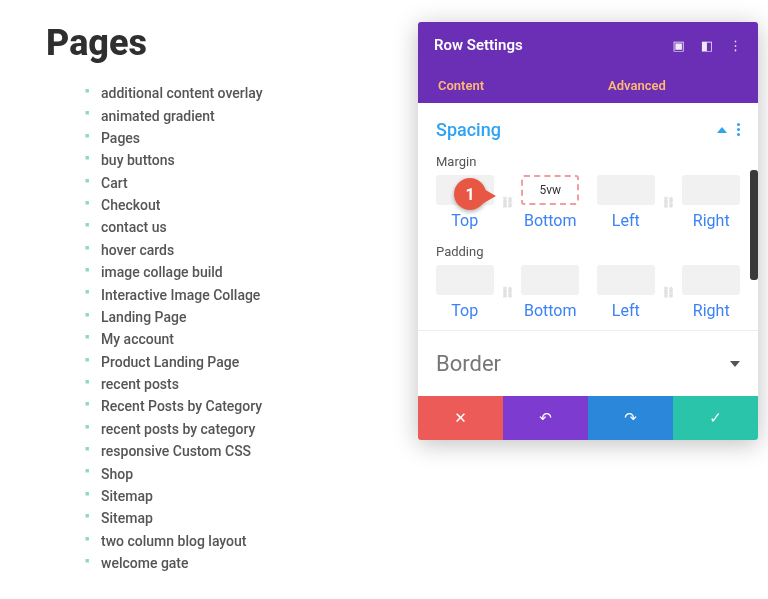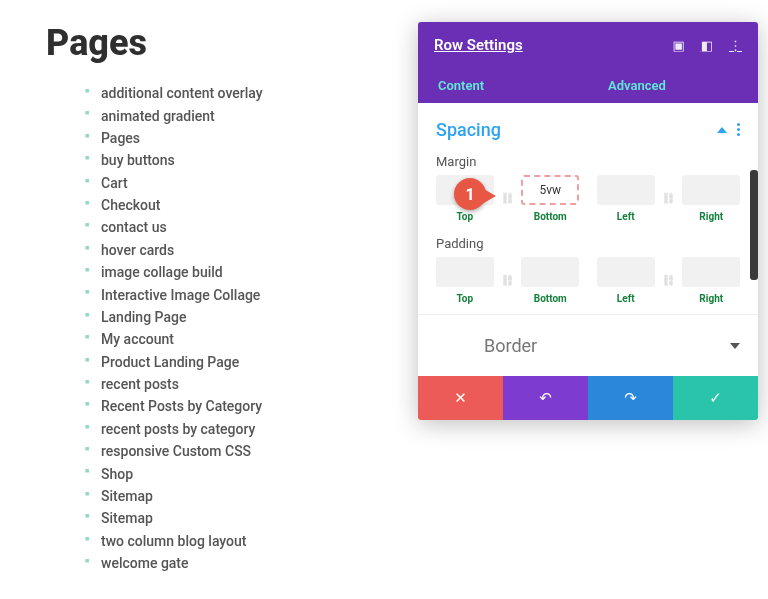--- a/index.html
+++ b/index.html
@@ -53,42 +53,41 @@
     border-radius: 3px;
     overflow: hidden;
   }
   .panel-header {
     background: #6b2fb5;
     color: #fff;
     padding: 14px 16px;
     display: flex;
     align-items: center;
     justify-content: space-between;
-    text-decoration: underline;
   }
   .panel-title {
     font-size: 15px;
     font-weight: 600;
   }
   .header-icons {
     display: flex;
     gap: 16px;
     align-items: center;
   }
   .header-icons span { font-size: 13px; opacity: 0.9; cursor: pointer; }
   .tabs {
     display: flex;
     background: #6b2fb5;
   }
   .tab {
     flex: 1;
     text-align: left;
     padding: 10px 20px;
     font-size: 13px;
-    color: #5eead4;
+    color: #fdba74;
     font-weight: 600;
     cursor: pointer;
   }
   .tab.active {
     background: #9a4bff;
     color: #fff;
   }
   .section-head {
     display: flex;
     align-items: center;
@@ -144,42 +143,40 @@
     justify-content: center;
     font-size: 12px;
     color: #333;
     border: 2px dashed transparent;
   }
   .field-box.highlight {
     border: 2px dashed #f19ea0;
     background: #fff;
   }
   .field-label {
-    font-size: 10px;
-    color: #15803d;
-    font-weight: bold;
+    font-size: 16px;
+    color: #3b82f6;
   }
   .link-icon {
     font-size: 11px;
     color: #c9c9c9;
     padding: 0 1px;
     cursor: pointer;
   }
   .section-collapsed {
     display: flex;
     justify-content: space-between;
     align-items: center;
     padding: 20px 18px;
     border-top: 1px solid #eee;
   }
   .section-collapsed .sc-title {
     color: #777;
-    font-size: 18px;
+    font-size: 22px;
     font-weight: 400;
-    margin-left: 48px;
   }
   .caret-down {
     width: 0; height: 0;
     border-left: 5px solid transparent;
     border-right: 5px solid transparent;
     border-top: 6px solid #555;
   }
   .action-bar {
     display: flex;
     height: 44px;

